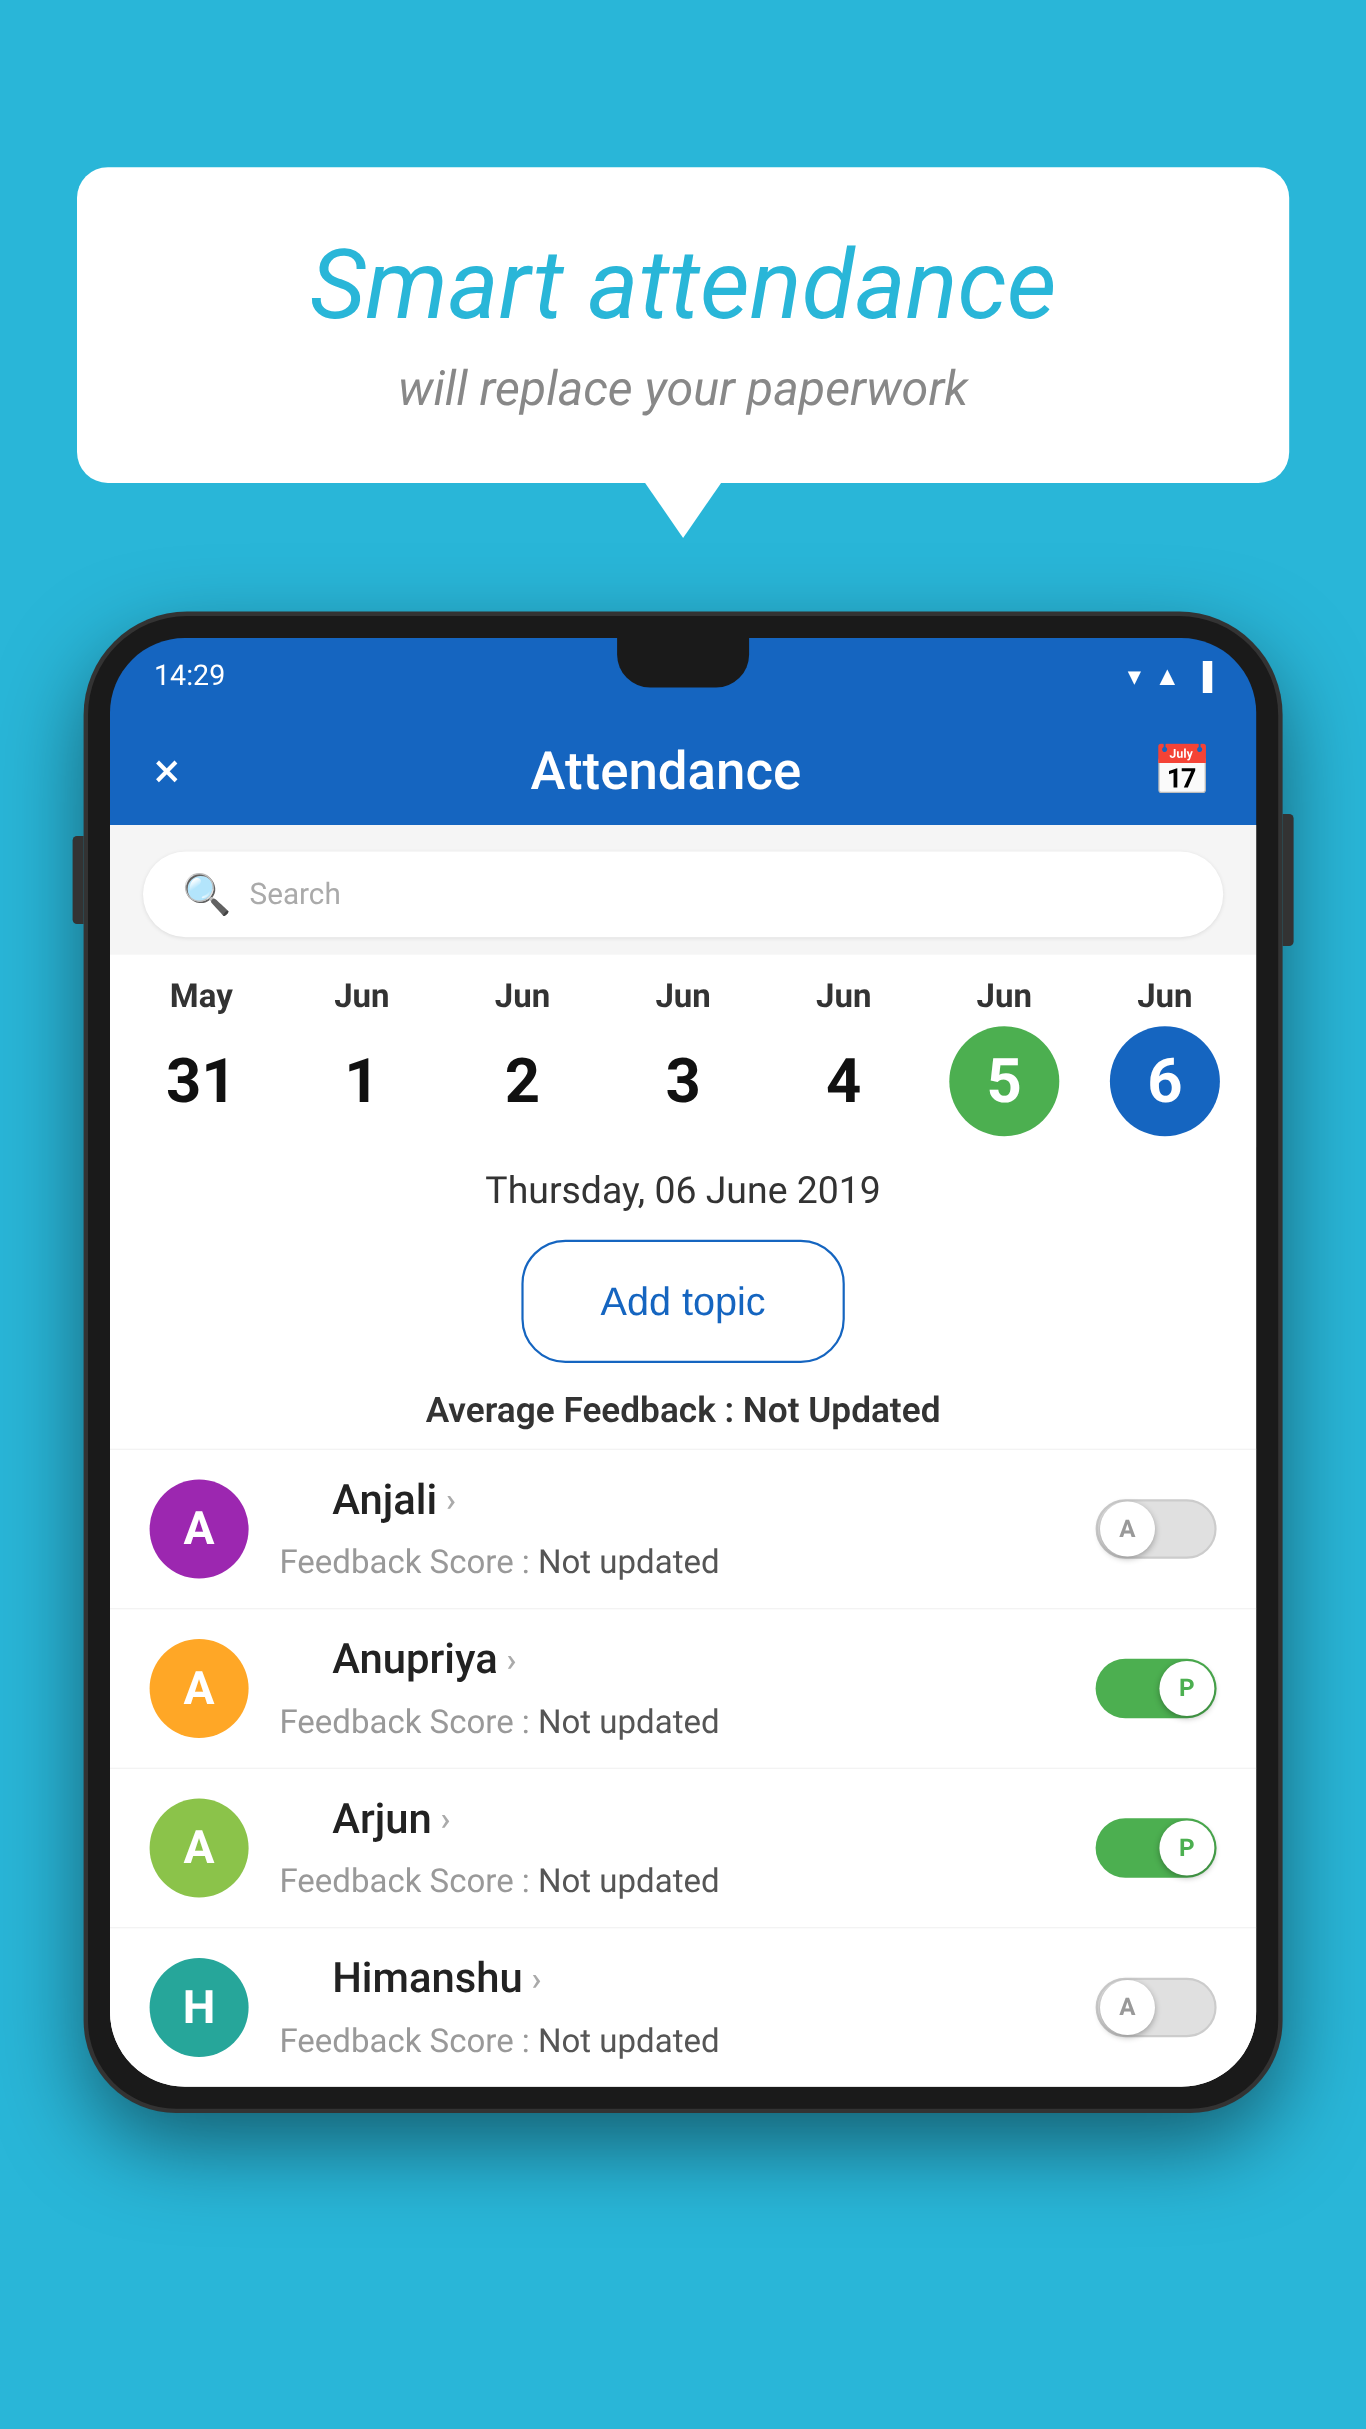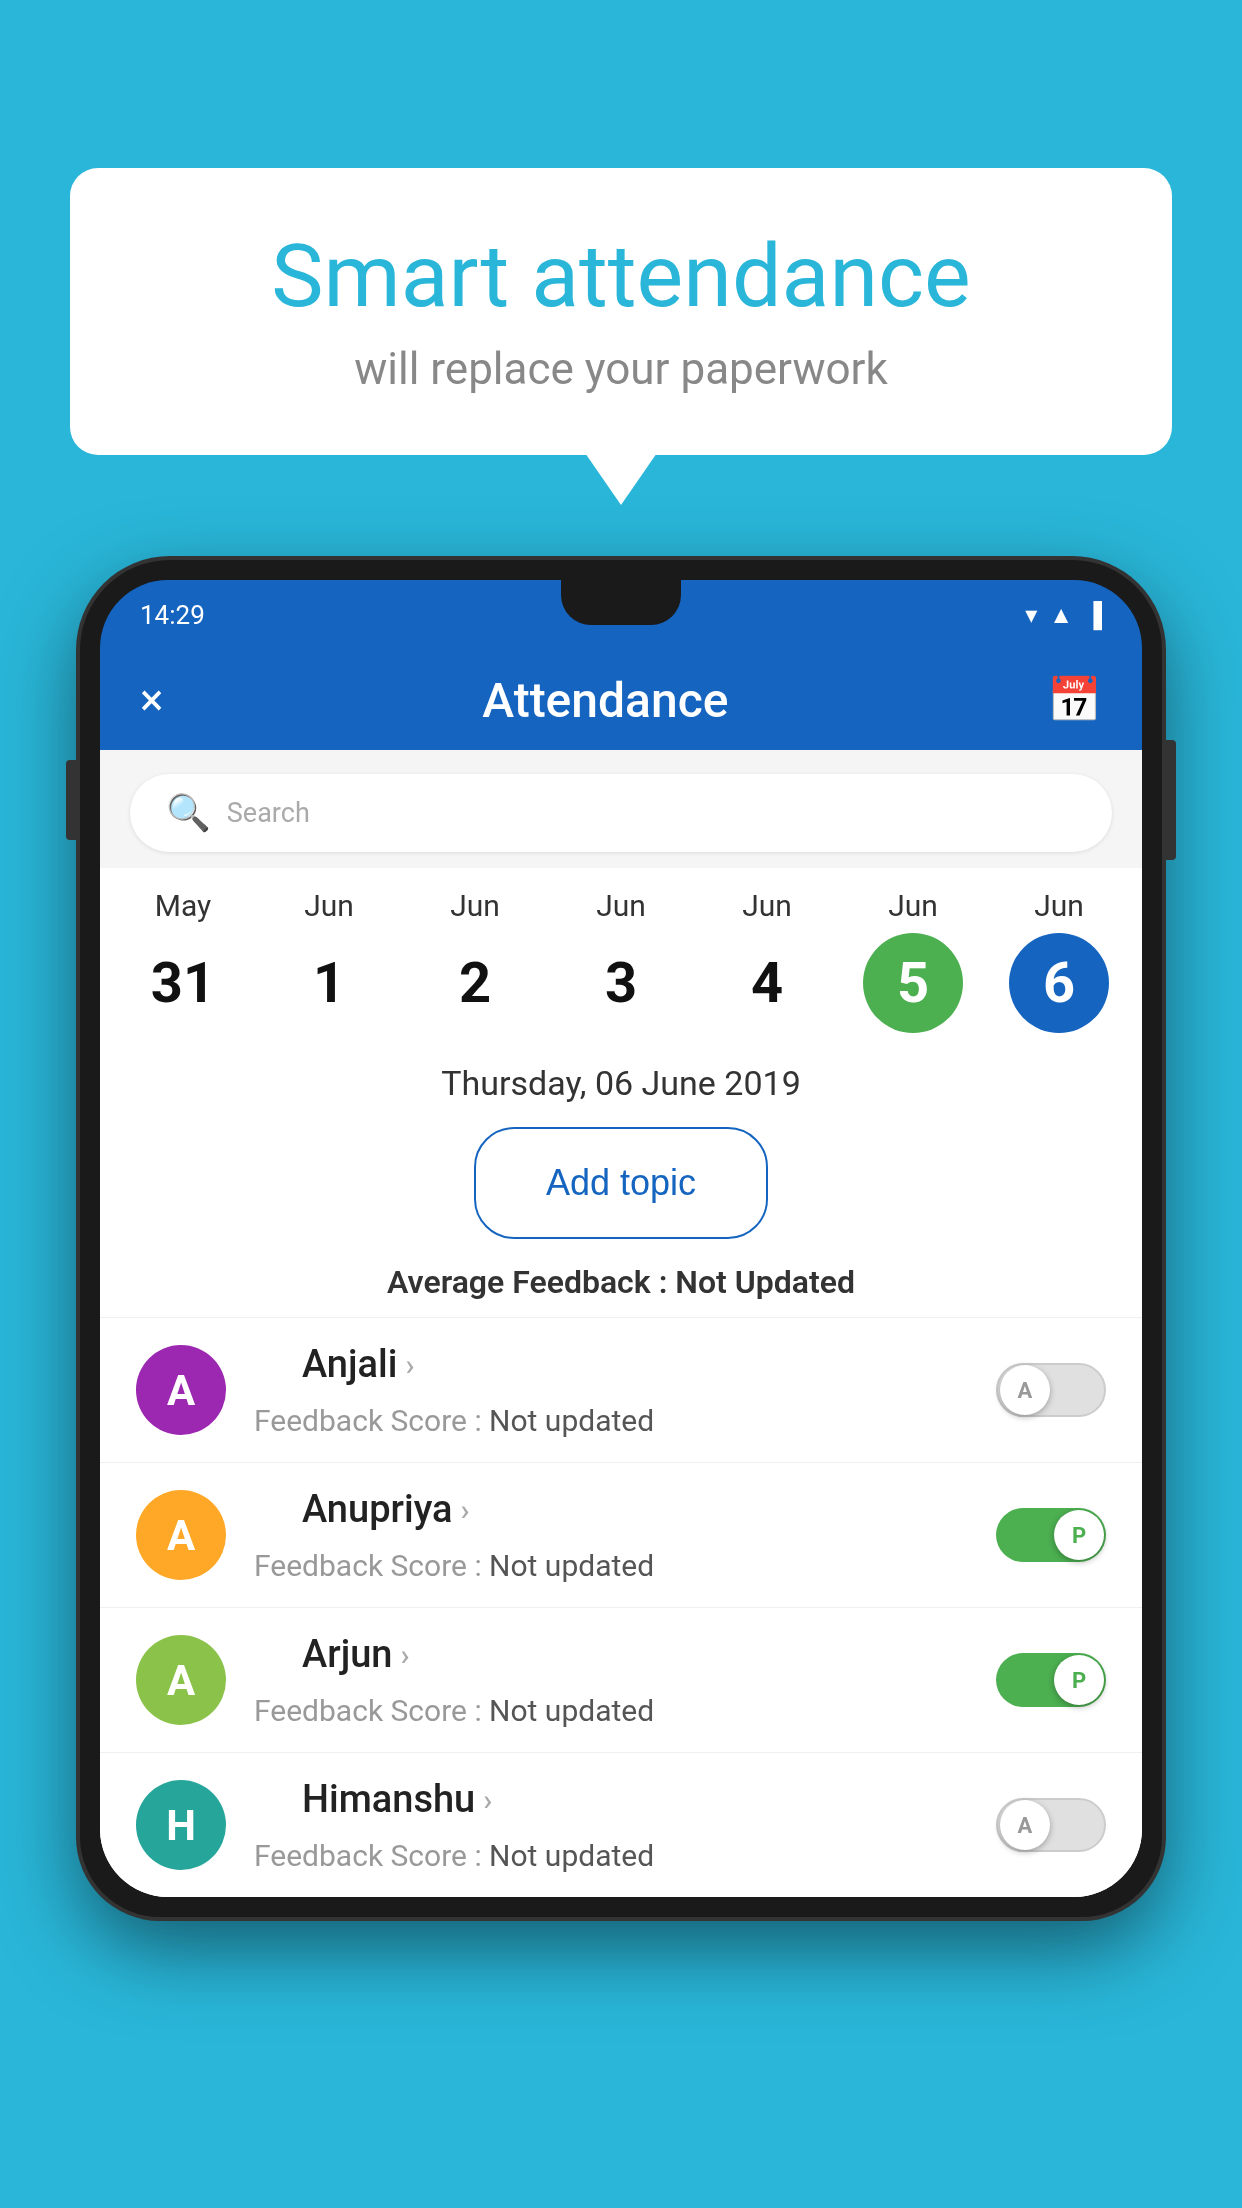--- a/index.html
+++ b/index.html
@@ -9,23 +9,24 @@
       height: 2208px;
       background-color: #29b6d8;
       font-family: 'Roboto', Arial, sans-serif;
       overflow: hidden;
       position: relative;
     }
 
     
     .speech-bubble-container {
       position: absolute;
-      top: 168px;
+      top: 152px;
       left: 70px;
       right: 70px;
+      font-style: italic;
     }
 
     .speech-bubble {
       background: white;
       border-radius: 28px;
       padding: 60px 80px;
       text-align: center;
       position: relative;
     }
 
@@ -180,21 +181,21 @@
       display: flex;
       flex-direction: column;
       align-items: center;
       gap: 10px;
       width: 130px;
     }
 
     .cal-month {
       font-size: 30px;
       color: #333;
-      font-weight: 400;
+      font-weight: 700;
     }
 
     .cal-date {
       font-size: 56px;
       font-weight: 700;
       color: #111;
       width: 100px;
       height: 100px;
       display: flex;
       align-items: center;

